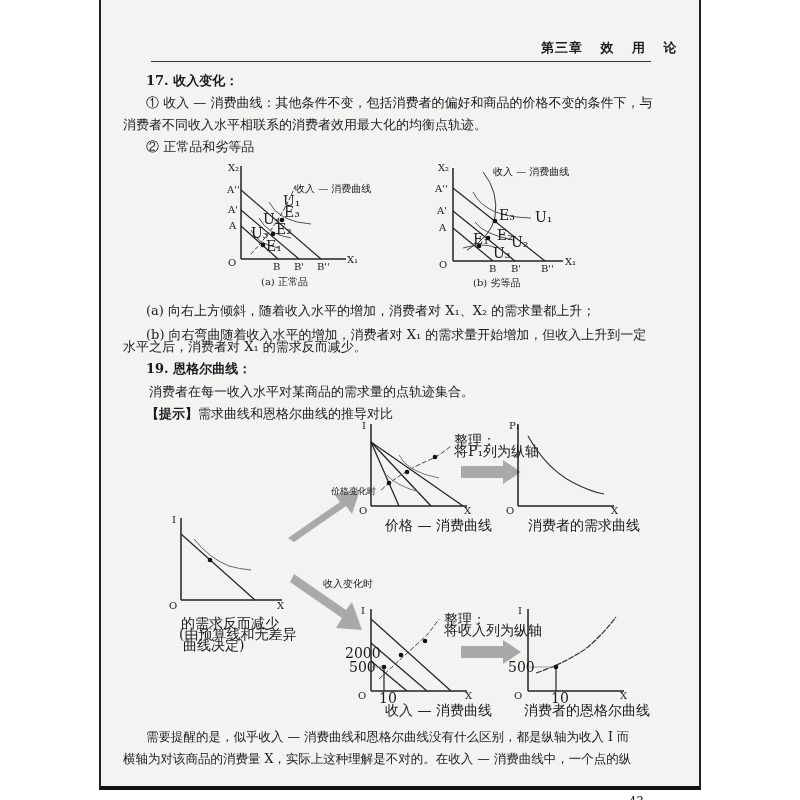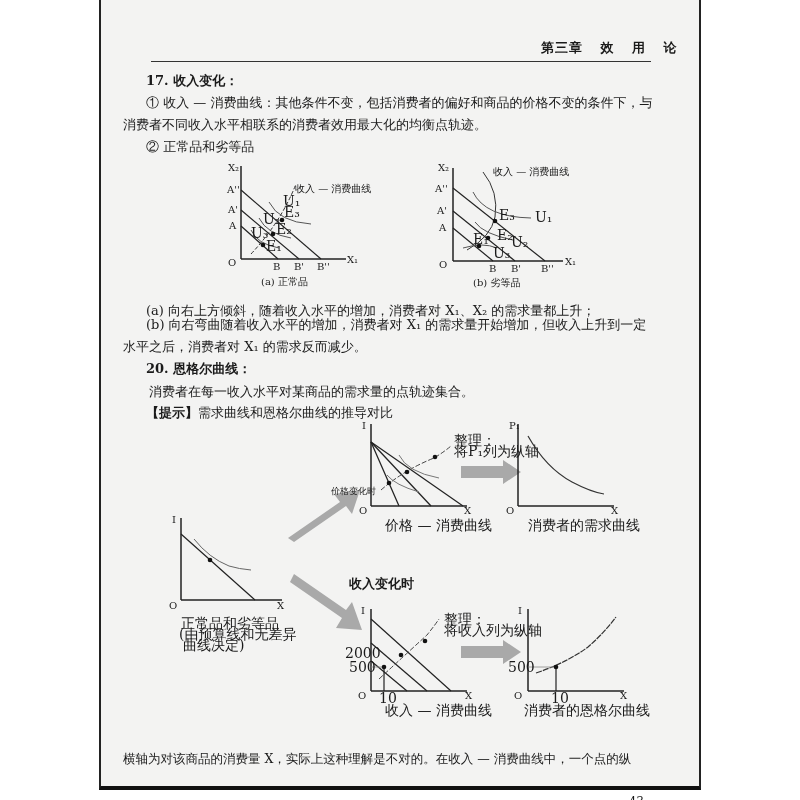--- a/index.html
+++ b/index.html
@@ -98,53 +98,53 @@
     <div class="abs tiny" style="left:76px;top:48px;">E₃</div>
     <div class="abs tiny" style="left:74px;top:68px;">E₂</div>
     <div class="abs tiny" style="left:50px;top:72px;">E₁</div>
     <div class="abs tiny" style="left:112px;top:50px;">U₁</div>
     <div class="abs tiny" style="left:88px;top:75px;">U₂</div>
     <div class="abs tiny" style="left:70px;top:86px;">U₃</div>
     <div class="abs small" style="left:50px;top:114px;">(b) 劣等品</div>
   </div>
 
   <div class="abs txt" style="left:45px;top:300px;">(a) 向右上方倾斜，随着收入水平的增加，消费者对 X₁、X₂ 的需求量都上升；</div>
-  <div class="abs txt" style="left:45px;top:314px;text-align:right;">(b) 向右弯曲随着收入水平的增加，消费者对 X₁ 的需求量开始增加，但收入上升到一定</div>
+  <div class="abs txt" style="left:45px;top:324px;text-align:right;">(b) 向右弯曲随着收入水平的增加，消费者对 X₁ 的需求量开始增加，但收入上升到一定</div>
   <div class="abs txt" style="left:22px;top:336px;">水平之后，消费者对 X₁ 的需求反而减少。</div>
 
-  <div class="abs txt bold" style="left:45px;top:358px;">20. 恩格尔曲线：</div>
+  <div class="abs txt bold" style="left:45px;top:358px;">19. 恩格尔曲线：</div>
   <div class="abs txt" style="left:48px;top:381px;">消费者在每一收入水平对某商品的需求量的点轨迹集合。</div>
-  <div class="abs txt" style="left:45px;top:403px;font-family:Liberation Mono, monospace;">
+  <div class="abs txt" style="left:45px;top:403px;">
     <span class="bold">【提示】</span><span>需求曲线和恩格尔曲线的推导对比</span>
   </div>
 
   <div class="abs" style="left:68px;top:514px;width:120px;height:140px;">
     <svg width="120" height="100">
       <line x1="12" y1="4" x2="12" y2="86" stroke="#222" stroke-width="1.5"></line>
       <line x1="12" y1="86" x2="113" y2="86" stroke="#222" stroke-width="1.5"></line>
       <line x1="12" y1="20" x2="86" y2="86" stroke="#222" stroke-width="1.2"></line>
       <path d="M25 25 Q40 44 60 52 Q70 55 82 56" stroke="#666" fill="none" stroke-width="1"></path>
       <circle cx="41" cy="46" r="2.3" fill="#111"></circle>
     </svg>
     <div class="abs small" style="left:3px;top:0;">I</div>
     <div class="abs small" style="left:0;top:86px;">O</div>
     <div class="abs small" style="left:108px;top:86px;">X</div>
-    <div class="abs tiny" style="left:12px;top:104px;">正常品和劣等品</div>
+    <div class="abs tiny" style="left:12px;top:104px;">的需求反而减少</div>
     <div class="abs tiny" style="left:10px;top:115px;">(由预算线和无差异</div>
     <div class="abs tiny" style="left:14px;top:126px;">曲线决定)</div>
   </div>
 
   <svg width="80" height="60" style="left:185px;top:484px;">
     <polygon points="2,54 54,18 48,10 74,6 66,30 60,22 8,58" fill="#a9a9a9"></polygon>
   </svg>
   <div class="abs tiny" style="left:230px;top:486px;font-size:9px;">价格变化时</div>
   <svg width="80" height="60" style="left:187px;top:572px;">
     <polygon points="6,2 58,38 64,30 74,58 48,56 54,46 2,10" fill="#a9a9a9"></polygon>
   </svg>
-  <div class="abs tiny" style="left:248px;top:578px;font-size:13px;font-weight:bold;">收入变化时</div>
+  <div class="abs tiny" style="left:222px;top:578px;font-size:10px;">收入变化时</div>
 
   <div class="abs" style="left:258px;top:420px;width:120px;height:115px;">
     <svg width="115" height="90">
       <line x1="12" y1="4" x2="12" y2="86" stroke="#222" stroke-width="1.5"></line>
       <line x1="12" y1="86" x2="108" y2="86" stroke="#222" stroke-width="1.5"></line>
       <line x1="12" y1="22" x2="40" y2="86" stroke="#222" stroke-width="1.2"></line>
       <line x1="12" y1="22" x2="72" y2="86" stroke="#222" stroke-width="1.2"></line>
       <line x1="12" y1="22" x2="104" y2="86" stroke="#222" stroke-width="1.2"></line>
       <path d="M22 70 Q45 50 75 38 Q85 32 92 26" stroke="#444" fill="none" stroke-width="1" stroke-dasharray="5,2"></path>
       <path d="M28 55 Q36 65 60 72" stroke="#777" fill="none" stroke-width="1"></path>
@@ -216,15 +216,16 @@
       <circle cx="50" cy="62" r="2.3" fill="#111"></circle>
     </svg>
     <div class="abs small" style="left:12px;top:0;">I</div>
     <div class="abs tiny" style="left:2px;top:57px;">500</div>
     <div class="abs small" style="left:8px;top:85px;">O</div>
     <div class="abs tiny" style="left:45px;top:88px;">10</div>
     <div class="abs small" style="left:114px;top:85px;">X</div>
     <div class="abs tiny" style="left:18px;top:100px;">消费者的恩格尔曲线</div>
   </div>
 
+  <div class="abs txt" style="left:45px;top:726px;font-size:12.5px;">需要提醒的是，似乎收入 — 消费曲线和恩格尔曲线没有什么区别，都是纵轴为收入 I 而</div>
   <div class="abs txt" style="left:22px;top:748px;font-size:12.5px;text-align:center;">横轴为对该商品的消费量 X，实际上这种理解是不对的。在收入 — 消费曲线中，一个点的纵</div>
   <div class="abs pg" style="left:520px;top:772px;margin-top:23px;">· 43 ·</div>
 </div>
 
 </body></html>

